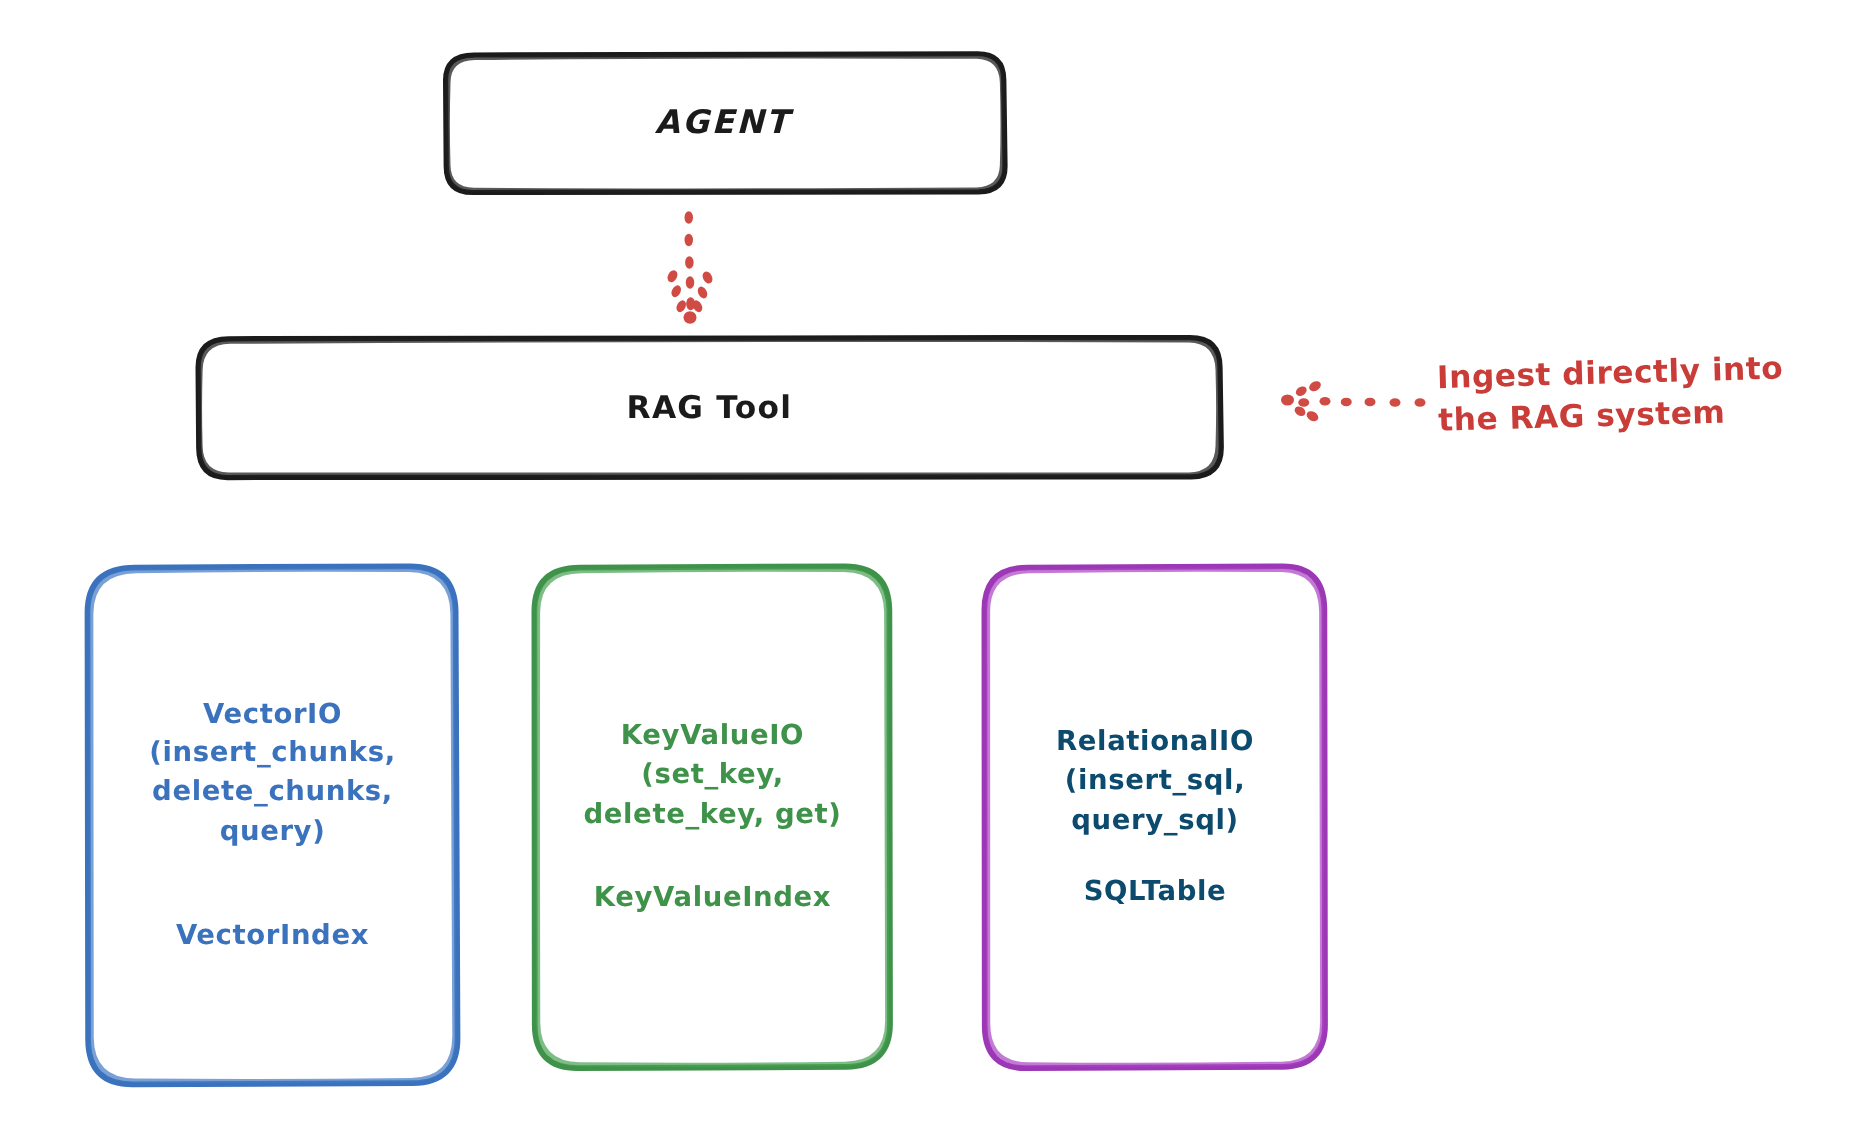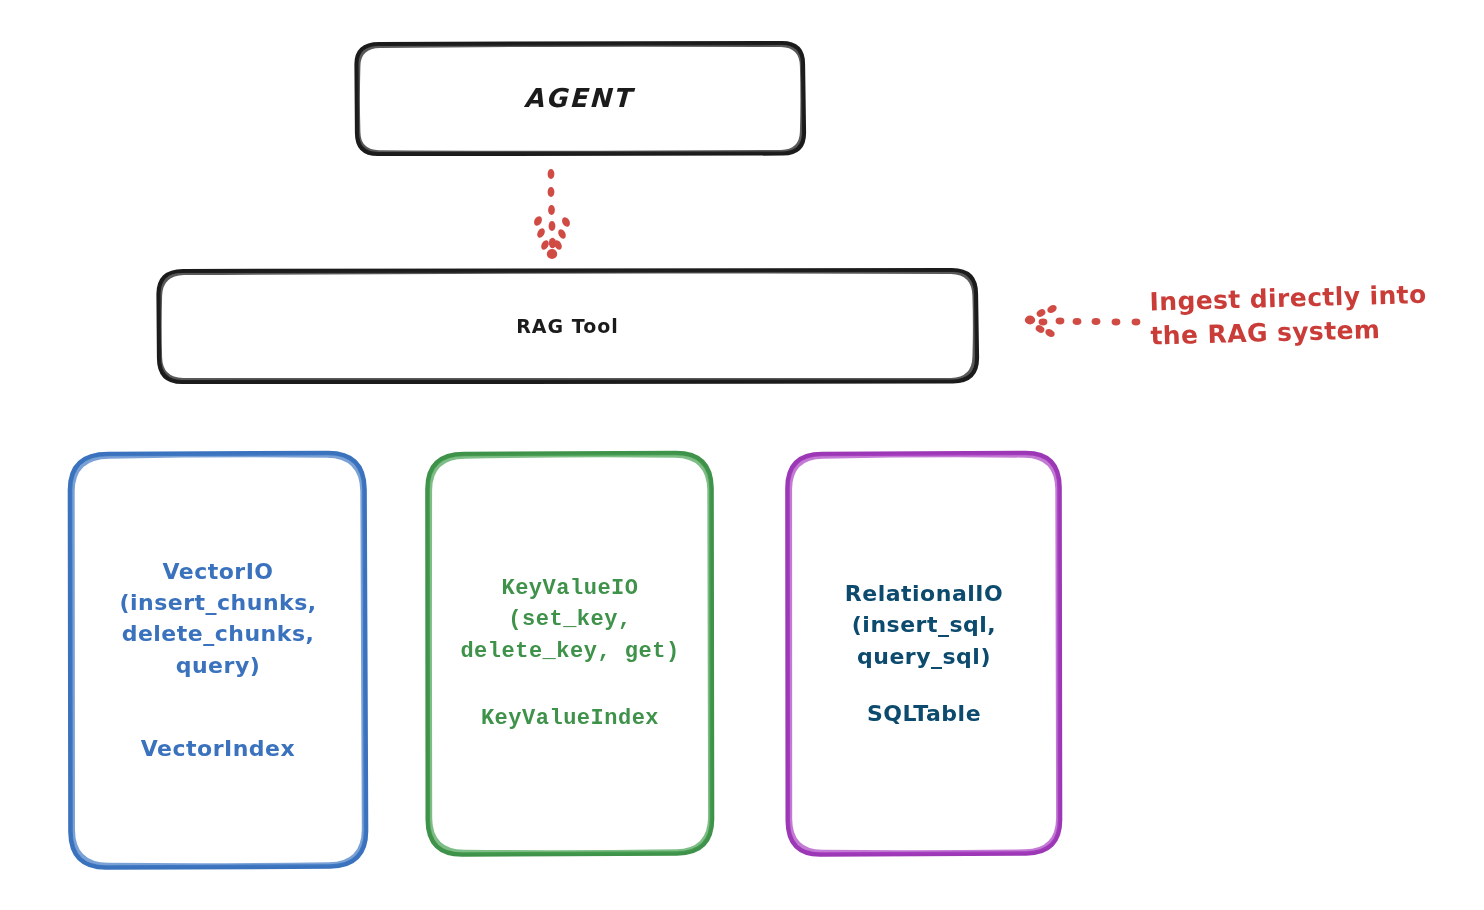--- a/index.html
+++ b/index.html
@@ -55,21 +55,21 @@
   }
 
   
   #ragtool-node {
     left: 157px;
     top: 269px;
     width: 821px;
     height: 114px;
   }
   #ragtool-node .node-label {
-    font-size: 19px;
+    font-size: 25px;
     font-weight: 600;
     color: #1b1b1b;
     letter-spacing: 1px;
   }
 
   
   #vectorio-node {
     left: 70px;
     top: 452px;
     width: 296px;
@@ -89,21 +89,21 @@
   }
   .provider .node-label {
     font-size: 22px;
     font-weight: 600;
     line-height: 1.42;
   }
   .provider .node-label.secondary {
     margin-top: 52px;
   }
   #vectorio-node .node-label { color: #3a72bd; }
-  #keyvalueio-node .node-label { color: #3f9249; font-family: Liberation Mono, monospace; }
+  #keyvalueio-node .node-label { color: #3f9249; }
   #relationalio-node .node-label { color: #0c4a6e; }
 
   #keyvalueio-node .node-label.secondary { margin-top: 36px; }
   #relationalio-node .node-label.secondary { margin-top: 26px; }
 
   
   #ingest-annotation {
     position: absolute;
     left: 1150px;
     top: 281px;

